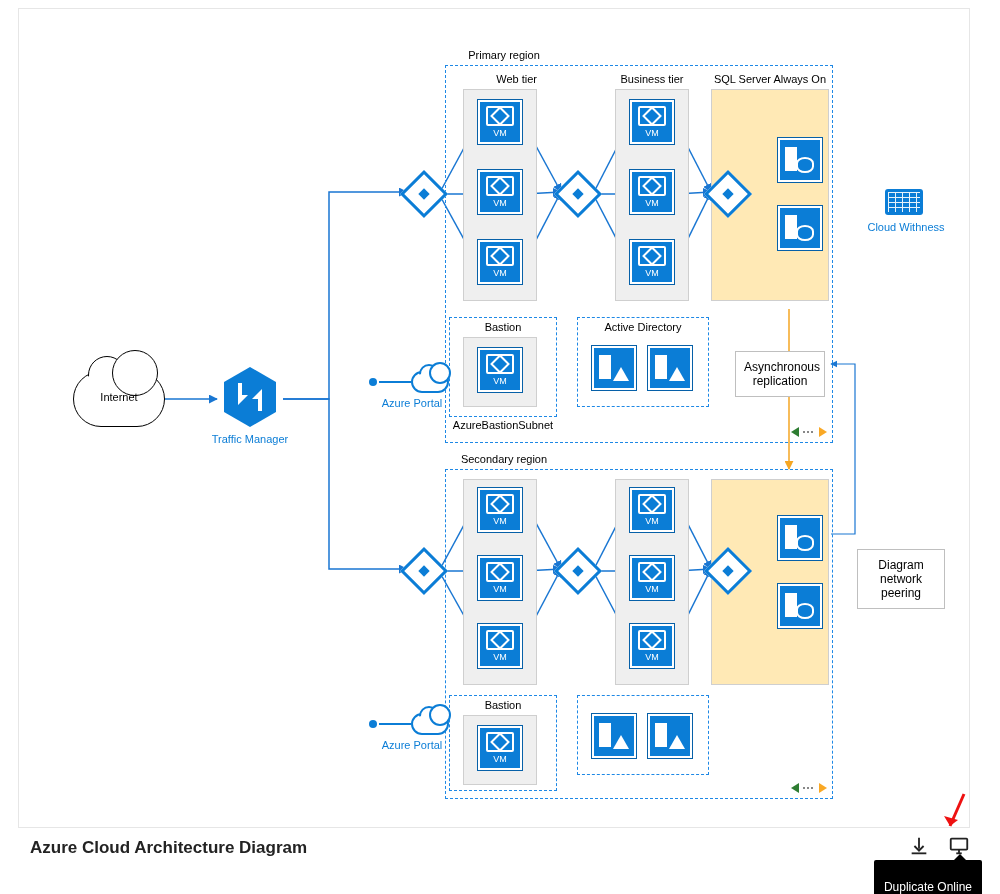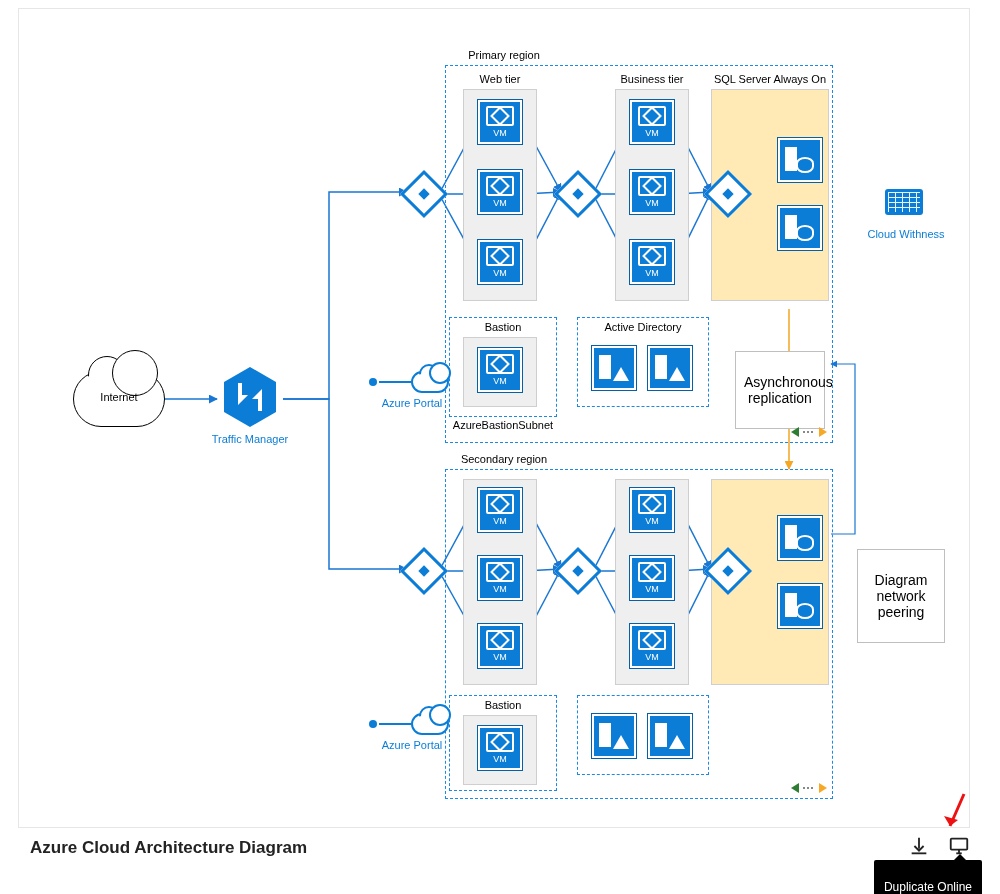--- a/index.html
+++ b/index.html
@@ -60,21 +60,21 @@
   .cloud-icon::before { width:36px; height:36px; left:14px; top:-16px; }
   .cloud-icon::after  { width:44px; height:44px; left:38px; top:-22px; }
   .cloud-mask { position:absolute; left:1px; right:1px; top:1px; bottom:1px; background:#fff; border-radius:40px; }
 
   .portal-cloud { width:38px; height:22px; border:2px solid #0b7dd6; border-radius:20px; position:relative; background:#fff; }
   .portal-cloud::before { content:''; position:absolute; width:16px; height:16px; border:2px solid #0b7dd6; border-radius:50%; background:#fff; left:6px; top:-9px; }
   .portal-cloud::after  { content:''; position:absolute; width:18px; height:18px; border:2px solid #0b7dd6; border-radius:50%; background:#fff; left:16px; top:-11px; }
   .portal-mask { position:absolute; left:1px; right:1px; top:1px; bottom:1px; background:#fff; border-radius:20px; }
   .portal-dot { width:8px; height:8px; border-radius:50%; background:#0b7dd6; }
 
-  .note-box { position:absolute; border:1px solid #bfbfbf; background:#fff; font-size:14px; padding:22px 8px; text-align:center; }
+  .note-box { position:absolute; border:1px solid #bfbfbf; background:#fff; font-size:12px; padding:8px 8px; text-align:center; }
 
   .peering-arrows { position:absolute; display:flex; align-items:center; gap:4px; }
   .peering-arrows .l { width:0;height:0;border-top:5px solid transparent;border-bottom:5px solid transparent;border-right:8px solid #2e7d32; }
   .peering-arrows .r { width:0;height:0;border-top:5px solid transparent;border-bottom:5px solid transparent;border-left:8px solid #f9a825; }
   .peering-arrows .dots { width:12px; height:2px; background: repeating-linear-gradient(90deg,#888 0 2px, transparent 2px 4px); }
 
   .cloud-witness { width:38px; height:26px; background:#0b7dd6; border-radius:3px; position:relative; }
   .cloud-witness::before { content:''; position:absolute; left:3px; right:3px; top:3px; bottom:3px; background:
      linear-gradient(#fff 1px, transparent 1px) 0 0/100% 5px,
      linear-gradient(90deg,#fff 1px, transparent 1px) 0 0/7px 100%; opacity:0.9; }
@@ -175,21 +175,21 @@
           <path d="M20 40 L30 30 L24 30 L24 18 L20 18 Z" fill="#fff"></path>
           <path d="M44 24 L34 34 L40 34 L40 46 L44 46 Z" fill="#fff"></path>
         </svg>
       </div>
     </div>
     <div class="label blue-label" style="left:190px; top:424px; width:82px;">Traffic Manager</div>
 
     <div class="label" style="left:425px; top:40px; width:120px;">Primary region</div>
     <div class="dashed-box" style="left:426px; top:56px; width:388px; height:378px;"></div>
 
-    <div class="label" style="left:444px; top:64px; width:74px;">Web tier</div>
+    <div class="label" style="left:444px; top:64px; width:74px;text-align:right;">Web tier</div>
     <div class="tier-box" style="left:444px; top:80px; width:74px; height:212px;"></div>
     <div class="node" style="left:458px; top:90px;">
         <div class="vm-tile">
           <div class="vm-glyph"></div>
           <div class="vm-cap">VM</div>
         </div>
       </div>
     <div class="node" style="left:458px; top:160px;">
         <div class="vm-tile">
           <div class="vm-glyph"></div>
@@ -285,21 +285,21 @@
     <div class="node" style="left:392px; top:362px;">
         <div class="portal-cloud">
           <div class="portal-mask"></div>
         </div>
       </div>
     <div class="label blue-label" style="left:358px; top:388px; width:70px;">Azure Portal</div>
 
     <div class="node" style="left:866px; top:180px;">
         <div class="cloud-witness"></div>
       </div>
-    <div class="label blue-label" style="left:842px; top:219px; width:90px;">Cloud Withness</div>
+    <div class="label blue-label" style="left:842px; top:212px; width:90px;">Cloud Withness</div>
 
     <div class="label" style="left:425px; top:444px; width:120px;">Secondary region</div>
     <div class="dashed-box" style="left:426px; top:460px; width:388px; height:330px;"></div>
 
     <div class="tier-box" style="left:444px; top:470px; width:74px; height:206px;"></div>
     <div class="node" style="left:458px; top:478px;">
         <div class="vm-tile">
           <div class="vm-glyph"></div>
           <div class="vm-cap">VM</div>
         </div>

